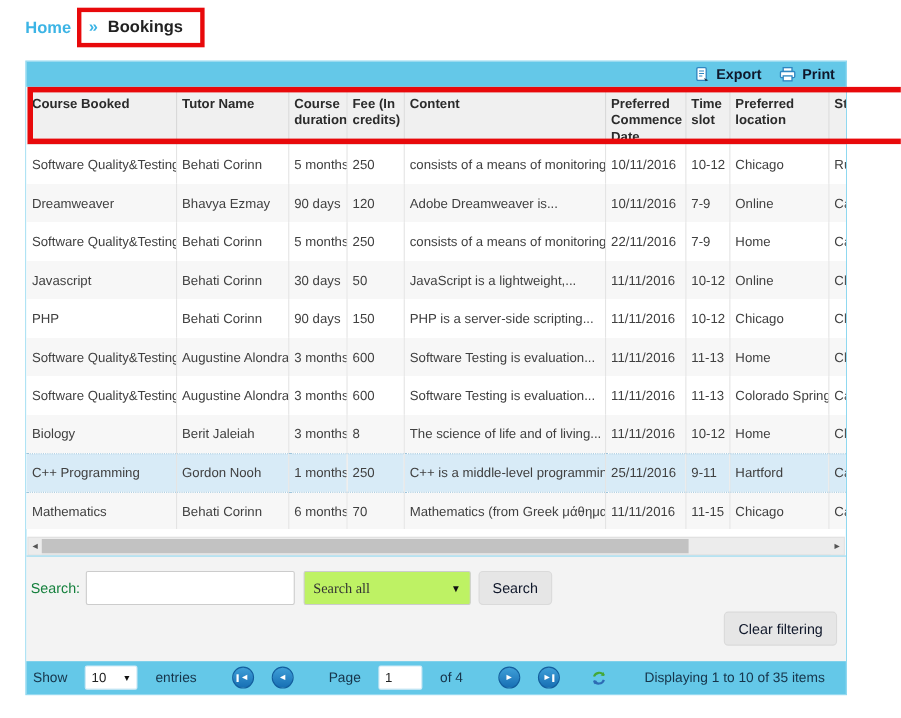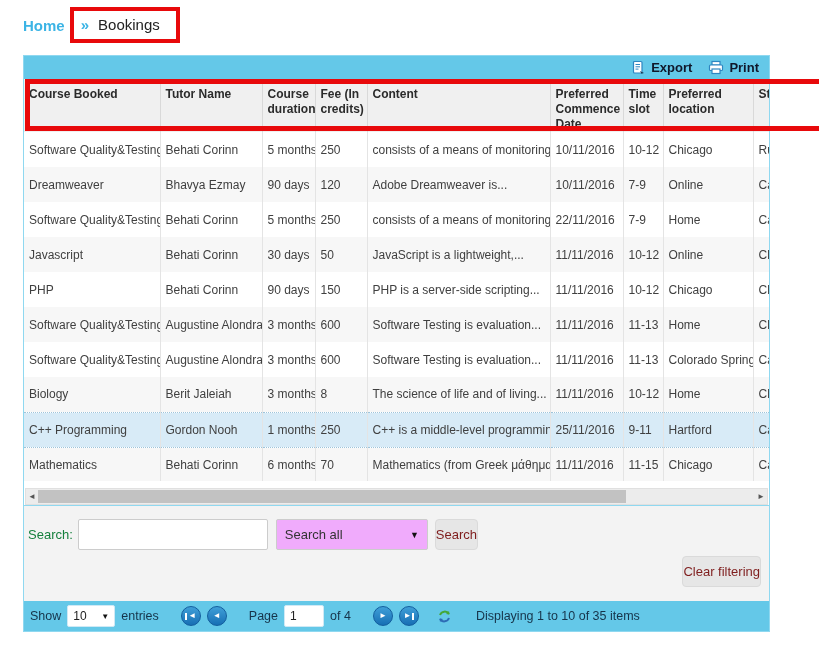--- a/index.html
+++ b/index.html
@@ -10,21 +10,21 @@
   }
 
   
   .breadcrumb { position:absolute; left:23px; top:7px; display:flex; align-items:center; font-size:15px; }
   .crumb-home { color:#3cb4e5; font-weight:600; cursor:pointer; text-decoration:none; }
   .crumb-box {
     margin-left:5px; display:inline-flex; align-items:center;
     border:4px solid #e8090b; padding:5px 16px 6px 7px;
   }
   .crumb-sep { color:#3cb4e5; font-weight:700; margin-right:9px; }
-  .crumb-current { color:#222222; font-weight:400; }
+  .crumb-current { color:#222222; font-weight:700; }
 
   
   .panel {
     position:absolute; left:23px; top:55px; width:747px; height:577px;
     border:1px solid #8fd8f0; background:#ffffff; display:flex; flex-direction:column;
   }
 
   
   .toolbar {
     height:23px; background:#64c8e8; flex:0 0 23px;
@@ -81,36 +81,36 @@
   .lower {
     flex:1 1 auto; background:#f3f3f3; border-top:1px solid #8fd8f0; position:relative;
   }
   .search-row { display:flex; align-items:center; padding:13px 0 0 4px; }
   .search-label { font-size:13px; color:#15803d; margin-right:5px; }
   .search-input {
     width:190px; height:31px; background:#fff; border:1px solid #cccccc; border-radius:2px;
     font-family:inherit; font-size:13px; padding:0 6px; color:#333;
   }
   .search-select {
-    margin-left:8px; width:152px; height:31px; background:#f0abfc; border:1px solid #cccccc;
+    margin-left:8px; width:152px; height:31px; background:#bef264; border:1px solid #cccccc;
     border-radius:2px; display:flex; align-items:center; justify-content:space-between;
-    padding:0 8px; font-size:13px; color:#333; cursor:pointer;
+    padding:0 8px; font-size:13px; color:#333; cursor:pointer;font-family:Liberation Serif, serif;
   }
   .search-select .arrow { font-size:9px; color:#111; }
   .btn {
-    background:#e6e6e6; border:1px solid #dadada; border-radius:4px; color:#7f1d1d;
-    font-family:inherit; font-size:13px; padding:7px 0; cursor:pointer;
+    background:#e6e6e6; border:1px solid #dadada; border-radius:4px; color:#0f172a;
+    font-family:inherit; font-size:13px; padding:7px 12px; cursor:pointer;
   }
   .search-btn { margin-left:7px; }
   .clear-btn { position:absolute; right:8px; bottom:14px; }
 
   
   .footer {
     flex:0 0 30px; background:#64c8e8; display:flex; align-items:center;
-    padding:0 6px; font-size:12.5px; color:#16344a; gap:6px;
+    padding:0 6px; font-size:12.5px; color:#16344a; gap:16px;
   }
   .mini-select {
     width:48px; height:22px; background:#fff; border:1px solid #cfe9f5; border-radius:2px;
     display:flex; align-items:center; justify-content:space-between; padding:0 5px;
     font-size:12px; color:#222; cursor:pointer;
   }
   .mini-select .arrow { font-size:8px; color:#111; }
   .pager-btn {
     width:20px; height:20px; border-radius:50%; border:1px solid #135e9e;
     background:linear-gradient(#3f9fd8, #176fb4); color:#ffffff; display:flex;

